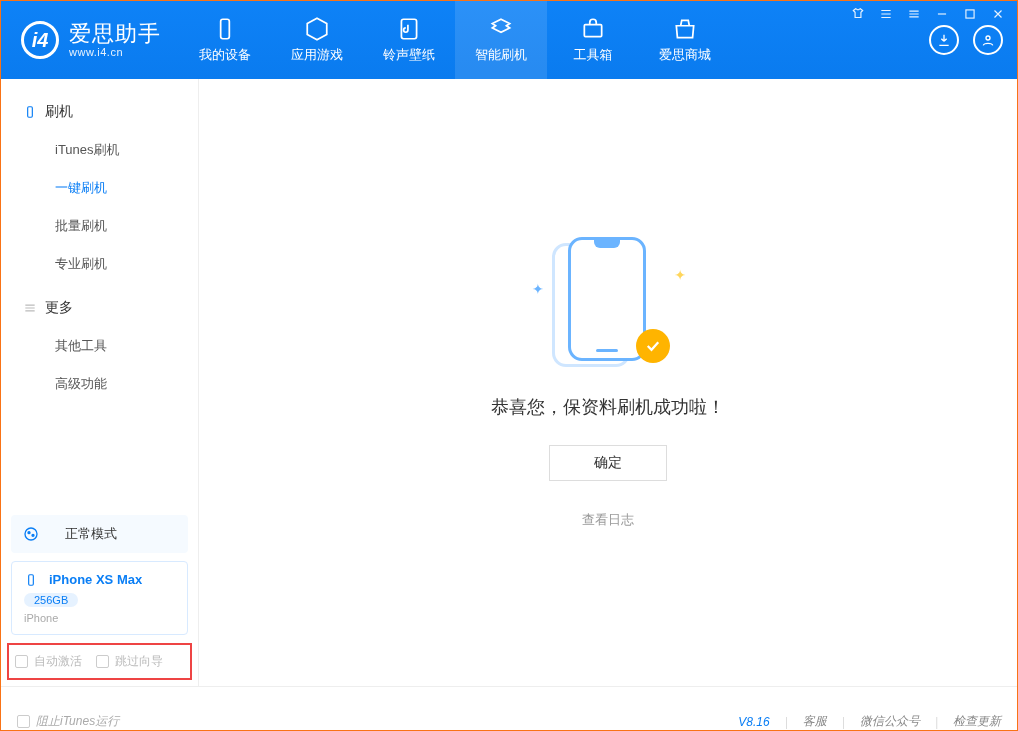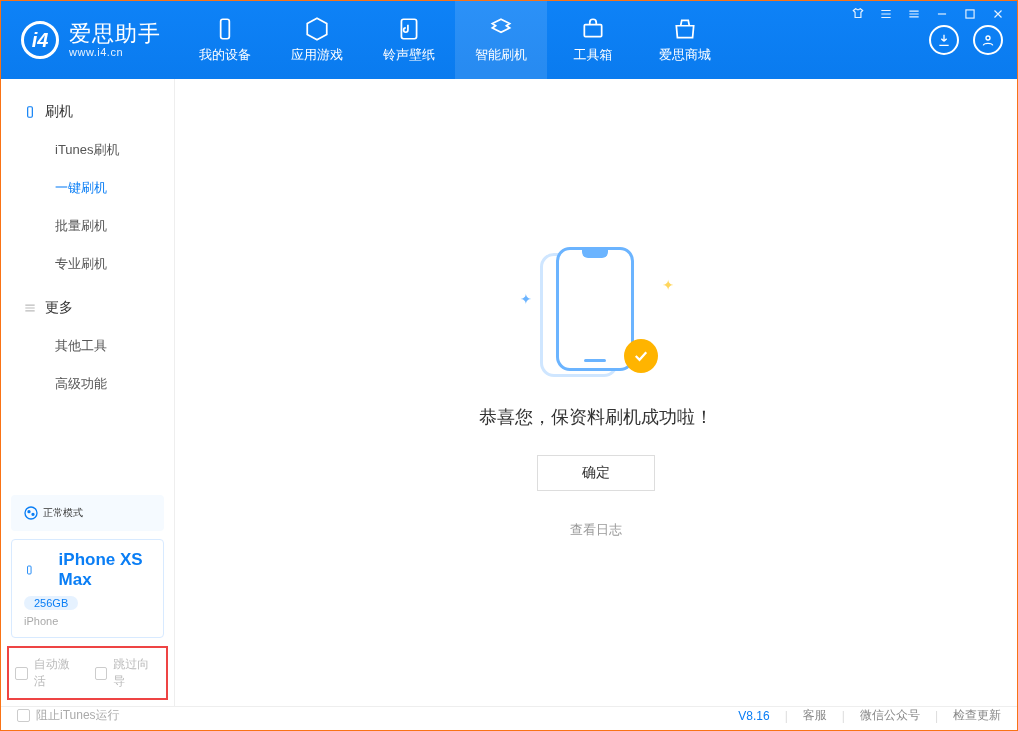--- a/index.html
+++ b/index.html
@@ -18,31 +18,31 @@
 .tab svg { width: 26px; height: 26px; }
 .header-right { margin-left: auto; display: flex; align-items: center; padding-right: 14px; gap: 14px; }
 .hr-icon { width: 30px; height: 30px; border: 2px solid #fff; border-radius: 50%; display: flex; align-items: center; justify-content: center; cursor: pointer; }
 .hr-icon svg { width: 16px; height: 16px; }
 .win-controls { position: absolute; top: 4px; right: 10px; display: flex; gap: 10px; }
 .wc { width: 18px; height: 18px; display: flex; align-items: center; justify-content: center; cursor: pointer; color:#fff; opacity:.9; }
 .wc svg { width: 14px; height: 14px; }
 
 
 .body { flex: 1; display: flex; min-height: 0; }
-.sidebar { width: 174px; border-right: 1px solid #eee; display: flex; flex-direction: column; padding-top: 14px; }
+.sidebar { width: 198px; border-right: 1px solid #eee; display: flex; flex-direction: column; padding-top: 14px; }
 .side-section { margin-bottom: 6px; }
 .side-title { display: flex; align-items: center; gap: 8px; padding: 10px 22px; color: #333; font-size: 14px; }
 .side-title svg { width: 14px; height: 14px; }
 .side-item { padding: 10px 22px 10px 54px; font-size: 13px; color: #555; cursor: pointer; }
 .side-item.active { color: #0a7ef5; }
 .side-spacer { flex: 1; }
-.device-card { margin: 0 10px 8px; background: #f5faff; border-radius: 4px; padding: 10px 12px; font-size: 10px; color: #333; display:flex; align-items:center; gap:4px; }
+.device-card { margin: 0 10px 8px; background: #f5faff; border-radius: 4px; padding: 10px 12px; font-size: 13px; color: #333; display:flex; align-items:center; gap:26px; }
 .device-card svg { width:16px; height:16px; }
 .device-card2 { margin: 0 10px 8px; border:1px solid #d8eaff; border-radius: 4px; padding: 10px 12px; }
-.dev-name { color:#0a7ef5; font-weight:600; font-size:17px; display:flex; align-items:center; gap:24px;}
+.dev-name { color:#0a7ef5; font-weight:600; font-size:13px; display:flex; align-items:center; gap:11px;}
 .dev-name svg{width:14px;height:14px;}
 .dev-cap { display:inline-block; margin-top:6px; padding:1px 10px; border-radius:10px; background:#e6f2ff; color:#0a7ef5; font-size:11px;}
 .dev-sub { margin-top:4px; color:#aaa; font-size:11px; }
 .opt-row { margin:0 6px 6px; padding:8px 6px; border:2px solid #e44; display:flex; gap:14px; align-items:center;}
 .opt { display:flex; align-items:center; gap:6px; font-size:12px; color:#bbb; cursor:pointer;}
 .chk { width:13px; height:13px; border:1px solid #ccc; border-radius:2px; }
 
 
 .main { flex:1; display:flex; flex-direction:column; align-items:center; justify-content:center; position:relative; }
 .illus { position:relative; width:160px; height:140px; margin-bottom:18px;}
@@ -52,21 +52,21 @@
 .phone-front .btn{position:absolute;bottom:6px;left:50%;transform:translateX(-50%);width:22px;height:3px;background:#6bb4ff;border-radius:2px;}
 .badge-ok{position:absolute;right:18px;bottom:14px;width:34px;height:34px;background:#ffb400;border-radius:50%;display:flex;align-items:center;justify-content:center;}
 .badge-ok svg{width:18px;height:18px;}
 .spark{position:absolute;color:#6bb4ff;font-size:14px;}
 .s1{left:4px;top:44px;} .s2{right:2px;top:30px;color:#ffd65c}
 .msg { font-size:18px; color:#333; margin-bottom:26px; }
 .ok-btn{ padding:8px 44px; border:1px solid #ddd; background:#fff; font-size:14px; color:#333; cursor:pointer; margin-bottom:30px;}
 .log-link{ font-size:13px; color:#999; cursor:pointer;}
 
 
-.footer { height:24px; border-top:1px solid #eee; display:flex; align-items:flex-start; padding:0 16px; font-size:12px; color:#aaa;}
+.footer { height:44px; border-top:1px solid #eee; display:flex; align-items:flex-end; padding:0 16px; font-size:12px; color:#aaa;font-style:italic;}
 .footer .opt{color:#aaa;}
 .footer-right{margin-left:auto;display:flex;align-items:center;gap:15px;}
 .ver{color:#0a7ef5;}
 .f-link{color:#888;cursor:pointer;}
 .f-sep{color:#ddd;}
 </style>
 </head>
 <body>
 
 <div class="window">

